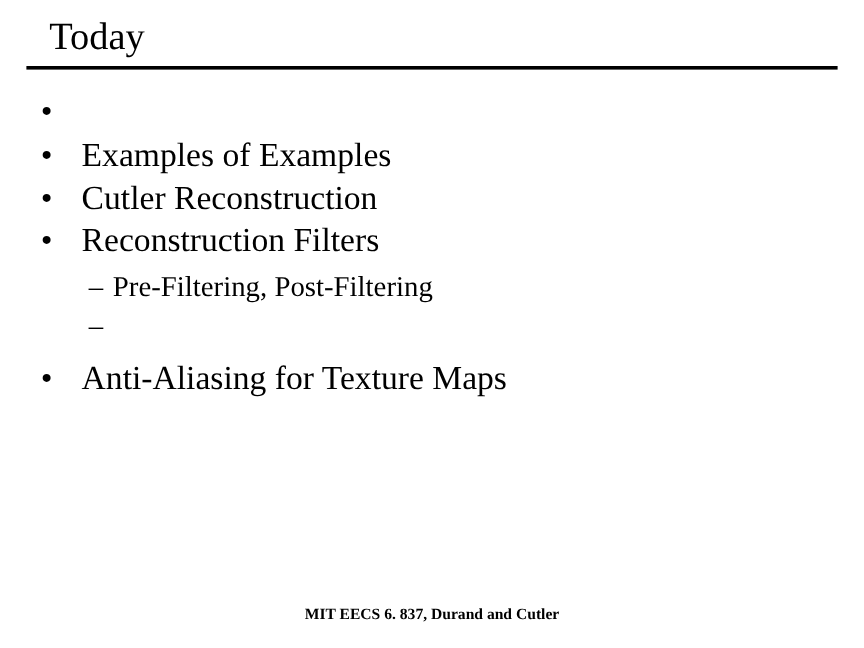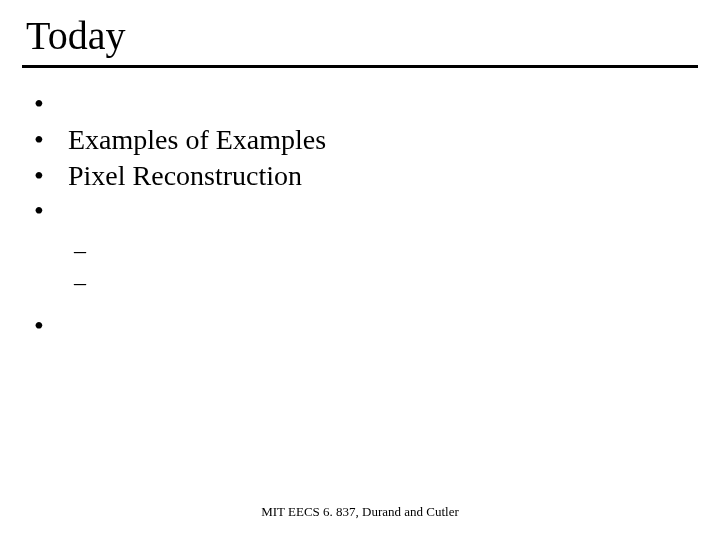--- a/index.html
+++ b/index.html
@@ -10,24 +10,25 @@
     body {
       width: 720px;
       height: 540px;
       background: white;
       font-family: "Times New Roman", Times, serif;
       color: black;
       position: relative;
       padding: 12px 22px 0 22px;
     }
     .title {
-      font-size: 40px;
+      font-size: 32px;
       font-weight: normal;
       margin-bottom: 6px;
       padding-left: 4px;
+      margin-left: 15px;
     }
     .rule {
       border: none;
       border-top: 3px solid black;
       margin-bottom: 18px;
     }
     .bullets {
       list-style: none;
       padding-left: 8px;
     }
@@ -59,53 +60,57 @@
       width: 20px;
       flex-shrink: 0;
     }
     .footer {
       position: absolute;
       bottom: 20px;
       left: 0;
       width: 100%;
       text-align: center;
       font-size: 13px;
+      font-weight: bold;
     }
   </style>
 </head>
 <body>
 
 <h1 class="title">Today</h1>
 <hr class="rule">
 
 <ul class="bullets">
   <li>
     <span class="dot">•</span>
   </li>
   <li>
     <span class="dot">•</span>
     <span>Examples of Examples</span>
   </li>
   <li>
     <span class="dot">•</span>
-    <span>Pixel Reconstruction</span>
+    <span>Cutler Reconstruction</span>
   </li>
   <li>
     <span class="dot">•</span>
+    <span>Reconstruction Filters</span>
   </li>
 </ul>
 
 <ul class="sub">
   <li>
     <span class="dash">–</span>
+    <span>Pre-Filtering, Post-Filtering</span>
   </li>
   <li>
     <span class="dash">–</span>
   </li>
 </ul>
 
 <ul class="bullets">
   <li>
     <span class="dot">•</span>
+    <span>Anti-Aliasing for Texture Maps</span>
   </li>
 </ul>
 
 <div class="footer">MIT EECS 6. 837, Durand and Cutler</div>
 
 </body></html>

